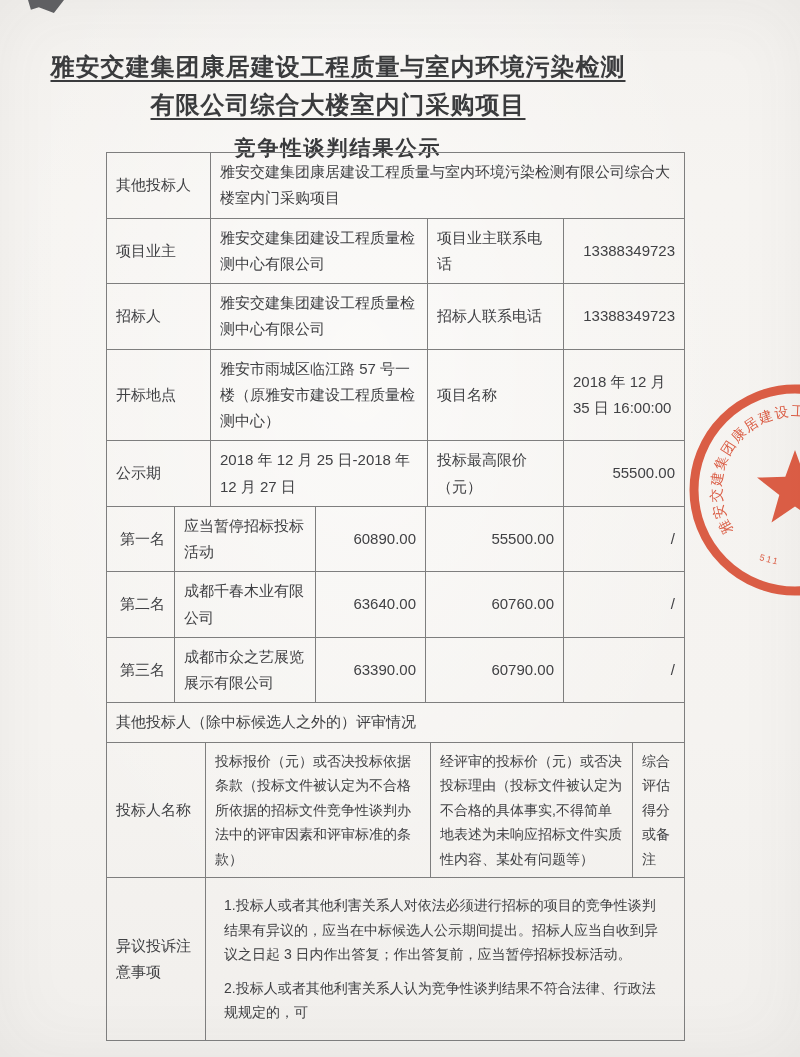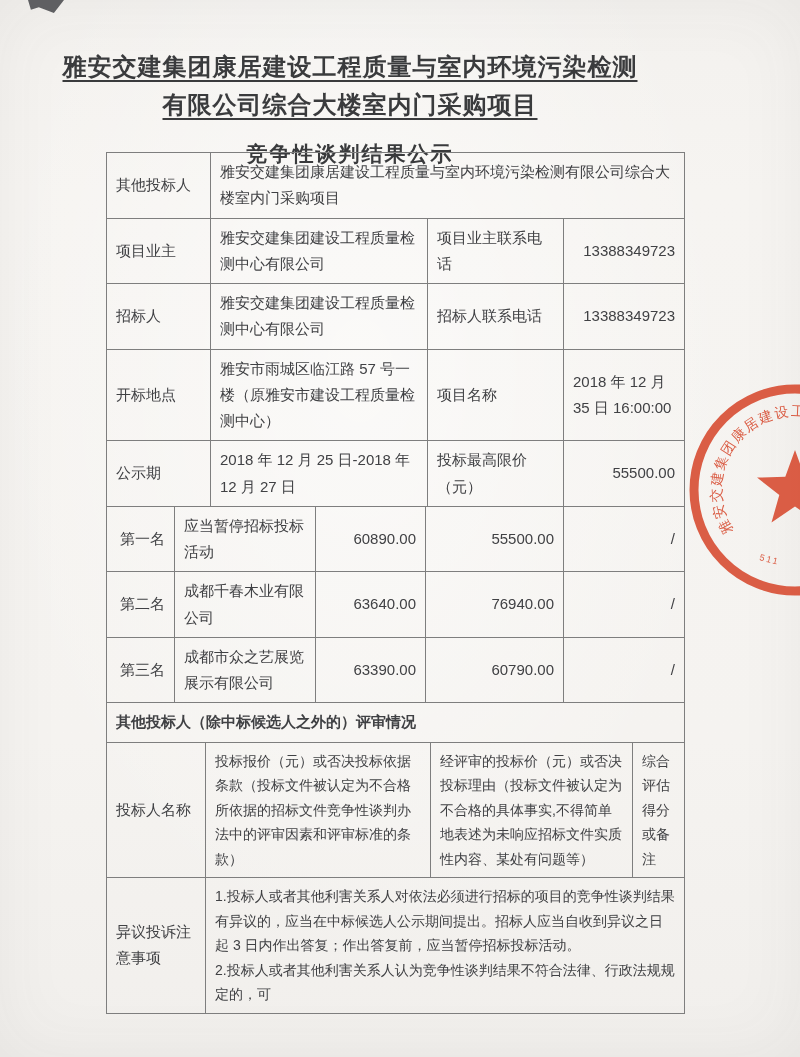--- a/index.html
+++ b/index.html
@@ -11,42 +11,42 @@
     font-family:"Liberation Sans","DejaVu Sans",sans-serif;
     color:#3d3e40;
     box-shadow:inset 0 0 70px rgba(70,65,60,.06);
   }
   .scan-mark{
     position:absolute;left:28px;top:0;width:36px;height:13px;
     background:#45474a;
     clip-path:polygon(0 0,100% 0,72% 100%,30% 55%,8% 75%);
     opacity:.85;
   }
-  .titles{position:absolute;left:12px;top:48px;width:676px;text-align:center;}
+  .titles{position:absolute;left:0;top:48px;width:676px;text-align:center;}
   .title-line{
     font-size:24px;font-weight:bold;letter-spacing:1px;line-height:38px;
     text-decoration:underline;text-underline-offset:5px;text-decoration-thickness:2px;
     color:#3a3b3d;
   }
   .subtitle{
-    margin-top:16px;font-size:21px;font-weight:bold;letter-spacing:2px;color:#393a3c;
+    margin-top:10px;font-size:21px;font-weight:bold;letter-spacing:2px;color:#393a3c;
   }
   .doc-table-wrap{position:absolute;left:106px;top:153px;width:578px;}
   table{border-collapse:collapse;table-layout:fixed;width:578px;margin-top:-1px;}
   td{
     border:1px solid #7e7e7e;
     font-size:15px;line-height:1.75;color:#404144;
     padding:6px 9px;vertical-align:middle;
     word-break:break-all;overflow:hidden;
   }
   td.c{text-align:right;}
   td.small{font-size:14px;}
   .h58{height:46px;} .h62{height:50px;} .h60{height:48px;} .h86{height:74px;}
-  .h64{height:52px;} .h36{height:22px;font-weight:bold;} .h128{height:116px;} .h104{height:92px;}
-  .notice-cell div{margin:0;}
+  .h64{height:52px;} .h36{height:22px;} .h128{height:116px;} .h104{height:92px;}
+  .notice-cell div{margin:9px;}
   .seal{position:absolute;left:655px;top:350px;width:280px;height:280px;pointer-events:none;}
 </style>
 </head>
 <body>
 
 <div class="scan-mark"></div>
 
 <div class="titles">
   <div class="title-line">雅安交建集团康居建设工程质量与室内环境污染检测</div>
   <div class="title-line">有限公司综合大楼室内门采购项目</div>
@@ -107,21 +107,21 @@
       <td class="h62 c">第一名</td>
       <td class="h62">应当暂停招标投标活动</td>
       <td class="h62 c">60890.00</td>
       <td class="h62 c">55500.00</td>
       <td class="h62 c">/</td>
     </tr>
     <tr>
       <td class="h60 c">第二名</td>
       <td class="h60">成都千春木业有限公司</td>
       <td class="h60 c">63640.00</td>
-      <td class="h60 c">76940.00</td>
+      <td class="h60 c">60760.00</td>
       <td class="h60 c">/</td>
     </tr>
     <tr>
       <td class="h62 c">第三名</td>
       <td class="h62">成都市众之艺展览展示有限公司</td>
       <td class="h62 c">63390.00</td>
       <td class="h62 c">60790.00</td>
       <td class="h62 c">/</td>
     </tr>
   </tbody>

